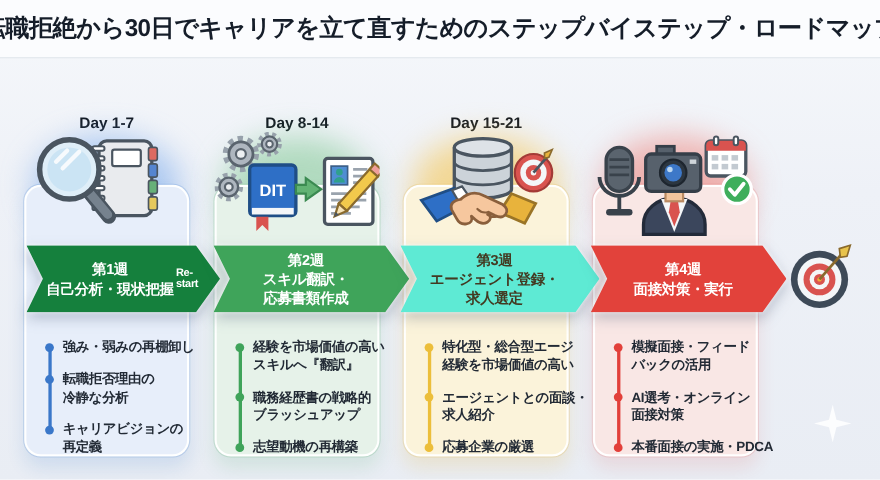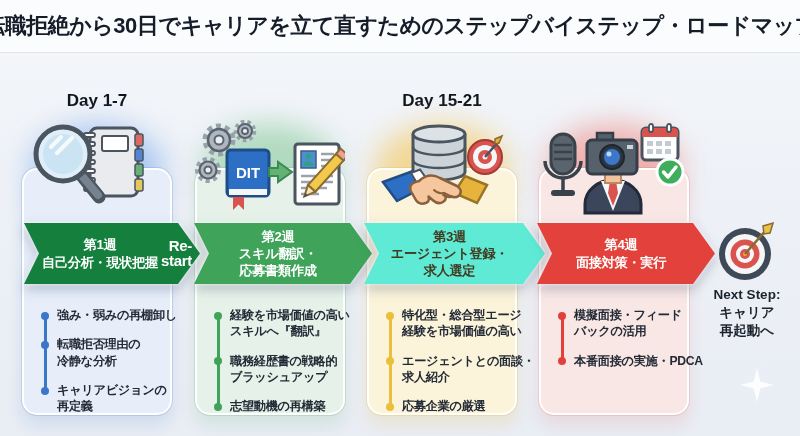--- a/index.html
+++ b/index.html
@@ -10,21 +10,21 @@
   }
   
   .header{position:absolute;left:0;top:0;width:800px;height:52px;
     background:#fbfcfe;border-bottom:1px solid #dfe5ec;
     display:flex;align-items:center;justify-content:center;}
   .title{font-size:22px;font-weight:800;color:#151d29;letter-spacing:-0.5px;white-space:nowrap;}
 
   
   .col{position:absolute;top:84px;width:150px;}
   .col1{left:22px}.col2{left:195px}.col3{left:367px}.col4{left:539px}
-  .day{margin-top:7px;text-align:center;font-size:17px;font-weight:800;color:#10161f;}
+  .day{margin-top:19px;text-align:center;font-size:14px;font-weight:800;color:#10161f;}
 
   .glow{position:absolute;top:40px;left:8px;width:134px;height:88px;border-radius:50%;filter:blur(14px);}
   .col1 .glow{background:rgba(115,165,235,.55);}
   .col2 .glow{background:rgba(115,195,135,.5);}
   .col3 .glow{background:rgba(245,198,85,.6);}
   .col4 .glow{background:rgba(238,115,105,.5);}
   .icon-wrap{position:absolute;top:36px;left:0;width:150px;height:95px;z-index:3;}
 
   .card{position:absolute;top:84px;left:0;width:150px;height:247px;border-radius:15px;
     border:2px solid rgba(255,255,255,.95);box-sizing:border-box;z-index:1;}
@@ -49,21 +49,21 @@
   .arrow{height:61px;box-sizing:border-box;display:flex;align-items:center;justify-content:center;
     clip-path:polygon(0 0,calc(100% - 22px) 0,100% 50%,calc(100% - 22px) 100%,0 100%,15px 50%);
     text-align:center;font-size:13.2px;font-weight:800;line-height:1.3;color:#fff;
     padding:0 30px 0 20px;letter-spacing:-0.3px;}
   .week-text{white-space:pre-line;}
   .a1{left:24px;width:176px;}  .a1 .arrow{background:#15803d;padding:0 42px 0 18px;}
   .a2{left:194px;width:178px;} .a2 .arrow{background:#3fa45a;}
   .a3{left:364px;width:181px;} .a3 .arrow{background:#5eead4;color:#433a22;}
   .a4{left:537px;width:178px;} .a4 .arrow{background:#e2423b;}
   .restart{position:absolute;right:8px;top:50%;transform:translateY(-50%);
-    width:32px;font-size:15px;font-weight:700;color:#fff;line-height:1.05;text-align:right;}
+    width:32px;font-size:10px;font-weight:700;color:#fff;line-height:1.05;text-align:left;}
 
   
   .next{position:absolute;left:701px;top:220px;width:92px;text-align:center;z-index:3;}
   .next-icon{display:block;margin:0 auto;}
   .next-text{margin-top:2px;font-size:13.5px;font-weight:800;color:#1b232e;line-height:1.32;white-space:pre-line;}
 
   .sparkle{position:absolute;left:740px;top:368px;width:34px;height:34px;background:#ffffff;opacity:.85;
     clip-path:polygon(50% 0,60% 40%,100% 50%,60% 60%,50% 100%,40% 60%,0 50%,40% 40%);filter:blur(.6px);}
 </style>
 </head>
@@ -108,20 +108,21 @@
   <ul class="bullets">
     <li>強み・弱みの再棚卸し</li>
     <li>転職拒否理由の
 冷静な分析</li>
     <li>キャリアビジョンの
 再定義</li>
   </ul>
 </div>
 
 <div class="col col2">
+  <div class="day">Day 8-14</div>
   <div class="glow"></div>
   <div class="icon-wrap">
     <svg width="150" height="95" viewBox="0 0 150 95">
       <g>
         <circle cx="24" cy="20" r="13" fill="none" stroke="#97a1ab" stroke-width="7" stroke-dasharray="4.5 3.8"></circle>
         <circle cx="24" cy="20" r="11" fill="#aeb6bf" stroke="#5a646e" stroke-width="2.5"></circle>
         <circle cx="24" cy="20" r="4.5" fill="#eceff2" stroke="#5a646e" stroke-width="2"></circle>
         <circle cx="50" cy="11" r="8.5" fill="none" stroke="#97a1ab" stroke-width="5.5" stroke-dasharray="3.2 2.8"></circle>
         <circle cx="50" cy="11" r="7" fill="#aeb6bf" stroke="#5a646e" stroke-width="2"></circle>
         <circle cx="50" cy="11" r="3" fill="#eceff2" stroke="#5a646e" stroke-width="1.8"></circle>
@@ -243,20 +244,22 @@
       <g>
         <circle cx="131" cy="52" r="13" fill="#3fae5c" stroke="#ffffff" stroke-width="3"></circle>
         <path d="M124.5 52 l4.5 5 8 -10" fill="none" stroke="#ffffff" stroke-width="3.5" stroke-linecap="round" stroke-linejoin="round"></path>
       </g>
     </svg>
   </div>
   <div class="card"></div>
   <ul class="bullets">
     <li>模擬面接・フィード
 バックの活用</li>
+    <li>AI選考・オンライン
+面接対策</li>
     <li>本番面接の実施・PDCA</li>
   </ul>
 </div>
 
 <div class="arrow-shadow a1">
   <div class="arrow">
     <div class="week-text">第1週
 自己分析・現状把握</div>
     <div class="restart">Re-start</div>
   </div>
@@ -286,18 +289,15 @@
   <svg class="next-icon" width="64" height="64" viewBox="0 0 64 64">
     <circle cx="30" cy="34" r="26" fill="#3e4a58"></circle>
     <circle cx="30" cy="34" r="20" fill="#f4f6f8"></circle>
     <circle cx="30" cy="34" r="14.5" fill="#d9534f"></circle>
     <circle cx="30" cy="34" r="9" fill="#f4f6f8"></circle>
     <circle cx="30" cy="34" r="5" fill="#d9534f"></circle>
     <circle cx="30" cy="34" r="2" fill="#f2a93b"></circle>
     <path d="M30 34 L51 10" stroke="#8a6a2d" stroke-width="2.5"></path>
     <path d="M48 6 l10 -3 -3 10 -6 1 z" fill="#e8c34c" stroke="#8a6a2d" stroke-width="1.5"></path>
   </svg>
-  <div class="next-text">Next Step:
-キャリア
-再起動へ</div>
 </div>
 
 <div class="sparkle"></div>
 
 </body></html>

